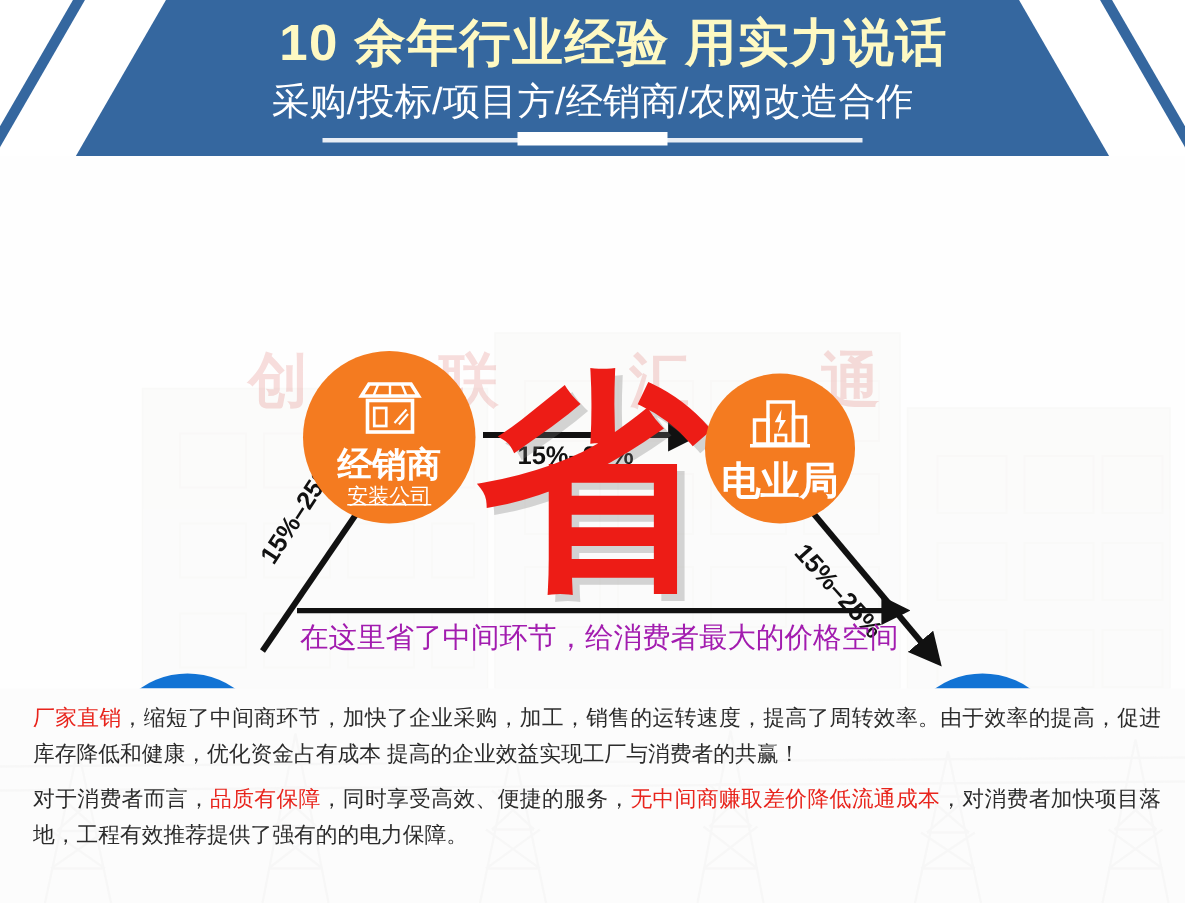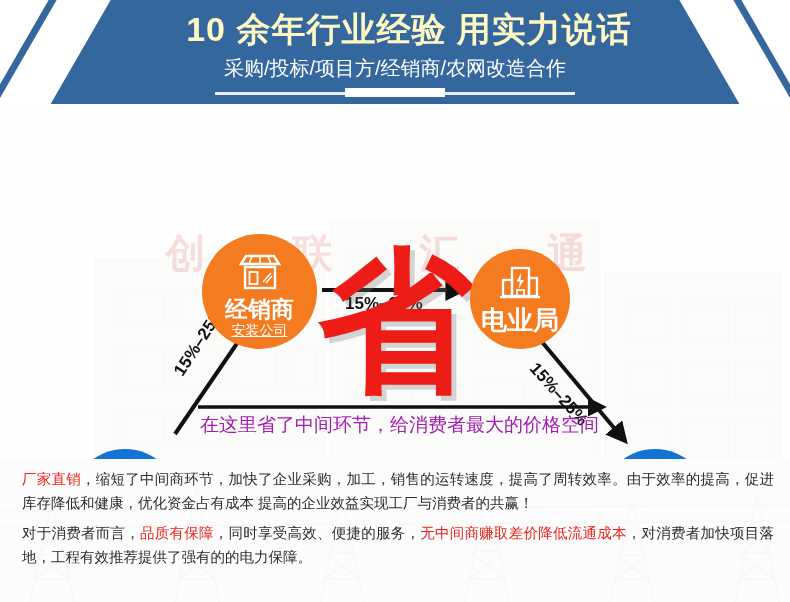--- a/index.html
+++ b/index.html
@@ -56,21 +56,21 @@
     letter-spacing: 1px;
     line-height: 40px;
     white-space: nowrap;
     margin-left: 10px;
   }
   .hdr-sub {
     position: absolute;
     left: 0; top: 55px;
     width: 790px;
     color: #ffffff;
-    font-size: 20px;
+    font-size: 25px;
     line-height: 26px;
     white-space: nowrap;
   }
   .hdr-rule {
     position: absolute;
     left: 215px; top: 92px;
     width: 360px;
     height: 3px;
     background: #e9eef5;
   }

